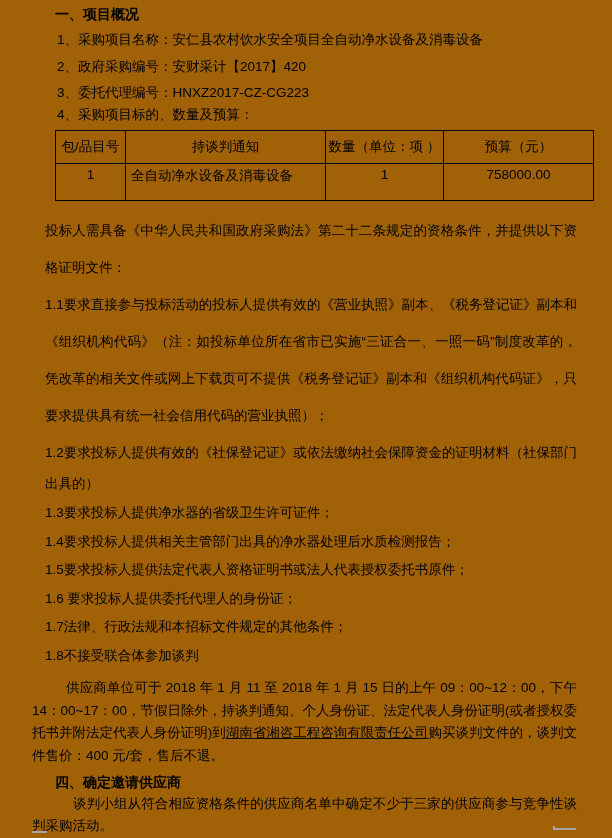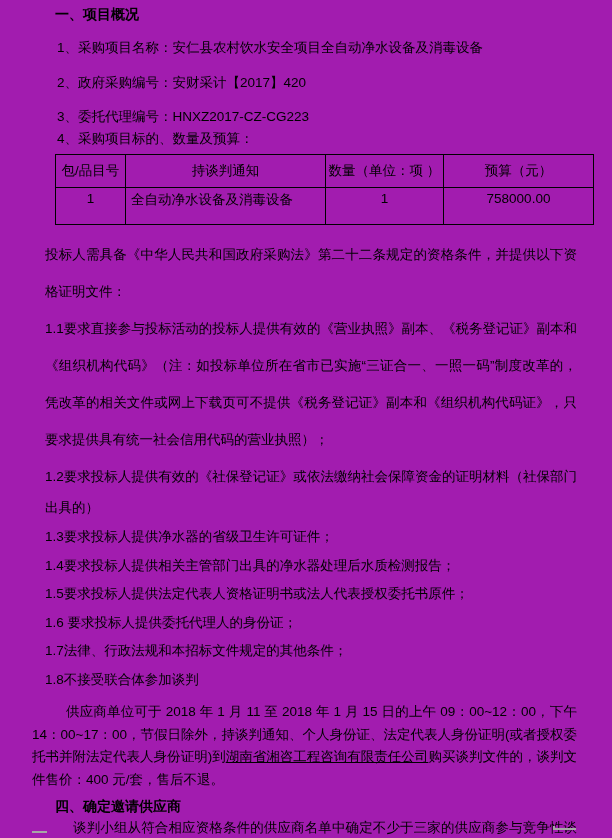--- a/index.html
+++ b/index.html
@@ -1,35 +1,35 @@
 <!DOCTYPE html>
 <html><head>
 <meta charset="utf-8">
 <style>
   html, body { margin: 0; padding: 0; background: #ffffff; }
   .page {
     position: relative;
     width: 612px;
     height: 838px;
-    background: #a21caf;
+    background: #a16207;
     color: #000000;
     font-family: "Liberation Sans", sans-serif;
     font-size: 13.5px;
     overflow: hidden;
   }
   .h-bold {
     font-weight: bold;
     font-size: 14px;
     margin: 0;
     margin-left: 55px;
     line-height: 17px;
   }
   .h1-top { padding-top: 6px; }
   .top-item {
-    margin: 16px 0 0 57px;
+    margin: 8px 0 0 57px;
     line-height: 18.5px;
   }
   .top-item-4 { margin-top: 3px; }
 
   table.ptable {
     border-collapse: collapse;
     margin: 6px 0 0 55px;
     table-layout: fixed;
     border-radius: 27px;
   }

